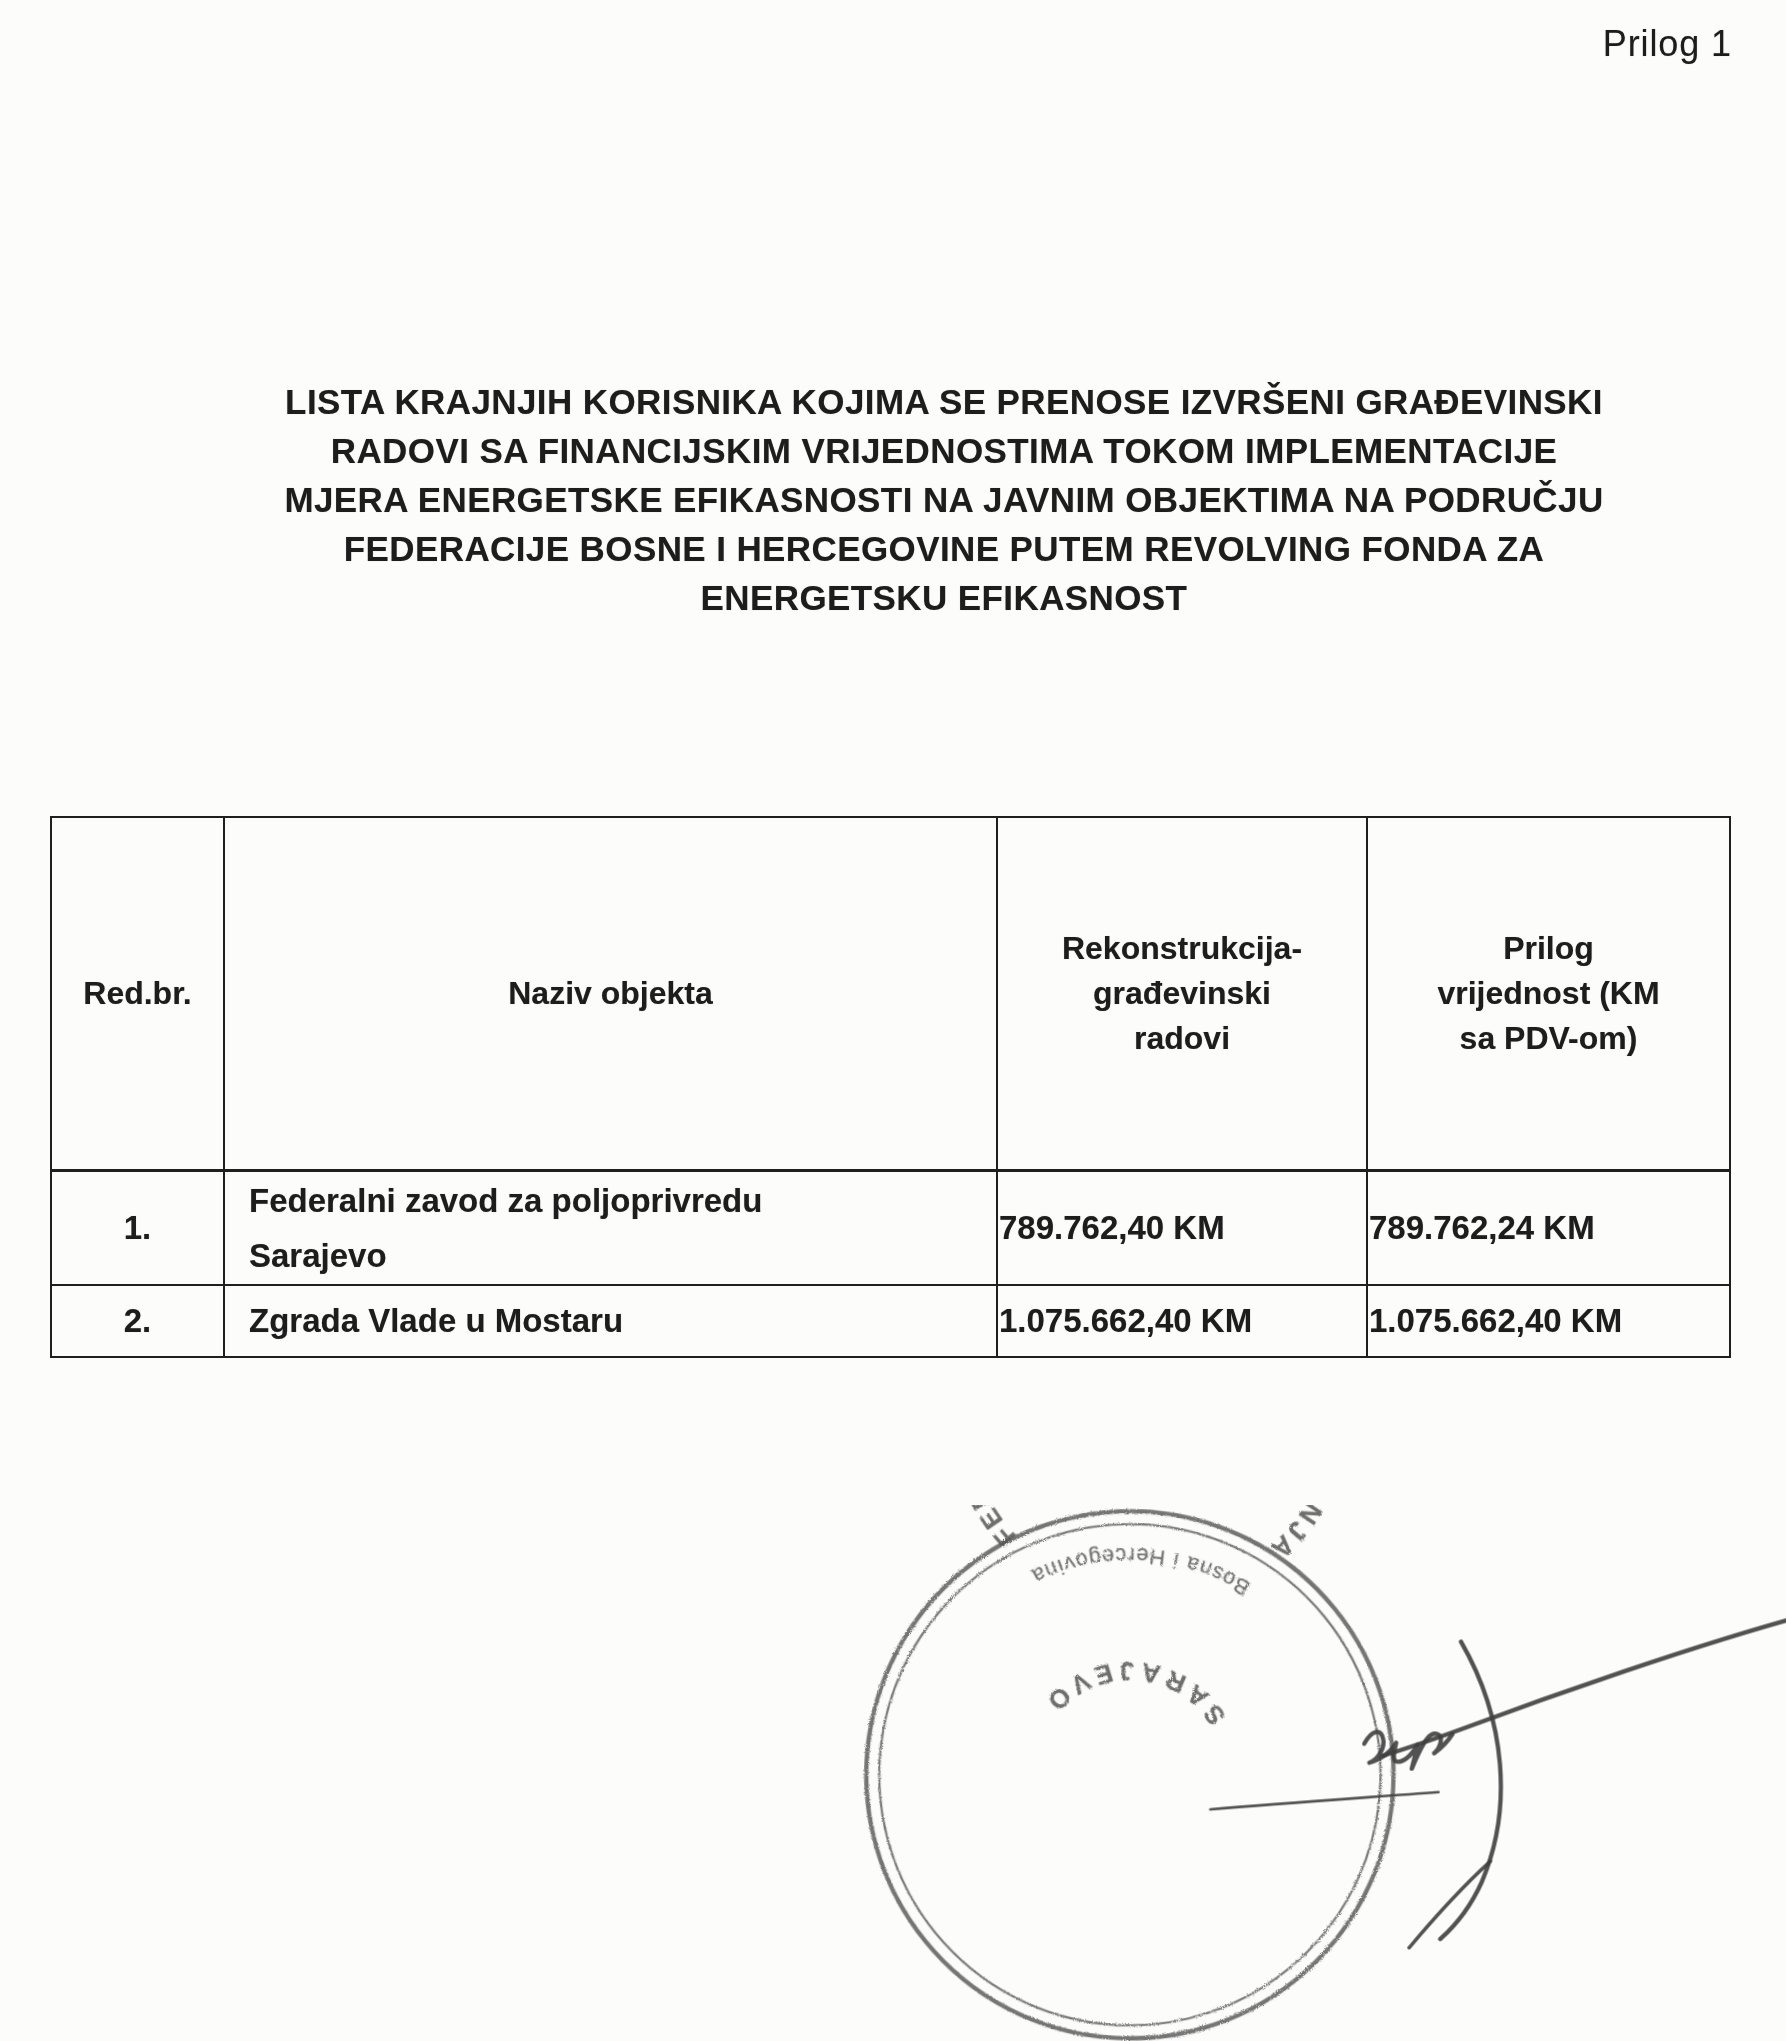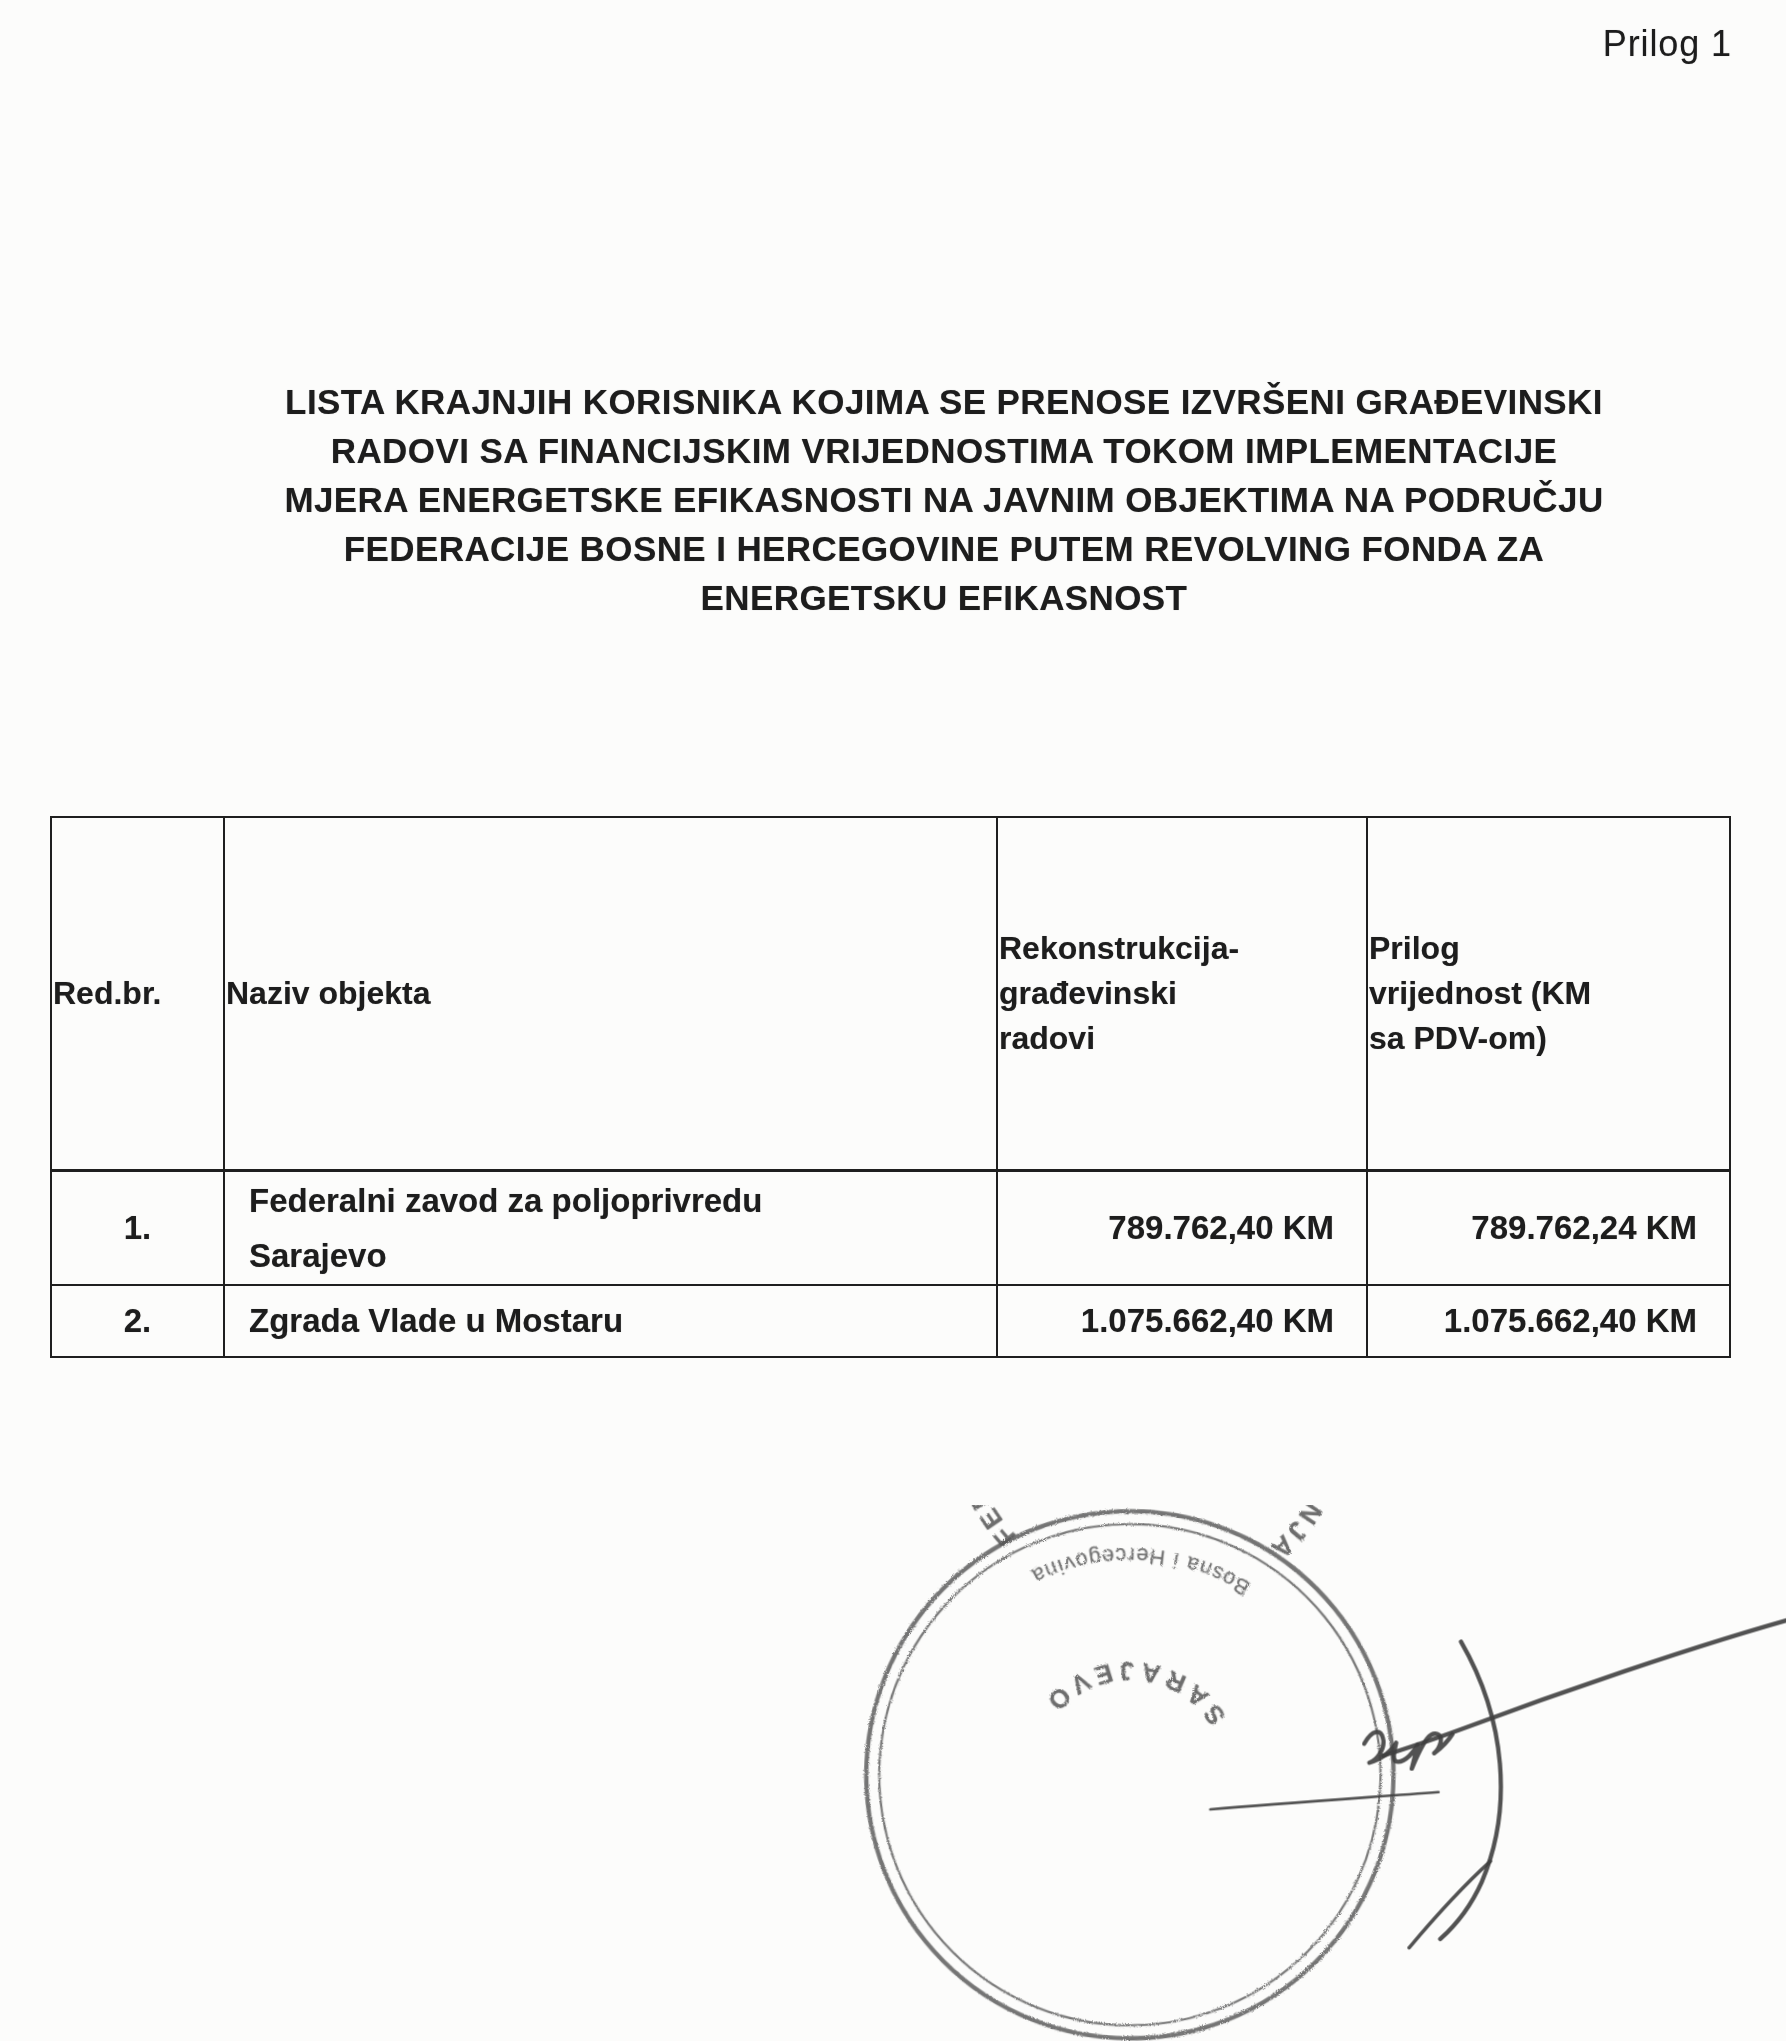--- a/index.html
+++ b/index.html
@@ -36,27 +36,27 @@
     border:2.6px solid #1f1f1f;
     vertical-align:middle;
     overflow:hidden;
   }
   .doc-table thead tr{height:353px}
   .doc-table tr.row-1{height:95px}
   .doc-table tr.row-2{height:72px}
   .doc-table tr.row-total{height:54px}
   .doc-table th{
     font-size:32px;line-height:45px;font-weight:bold;
-    text-align:left;white-space:pre-line;
+    text-align:center;white-space:pre-line;
   }
   .doc-table td{font-size:33px}
   td.cell-num{text-align:center}
   td.cell-name{text-align:left;padding-left:24px}
   td.cell-name .wrap{display:inline-block;max-width:631px;line-height:55px;}
-  td.cell-amount{text-align:right;padding-right:32px;white-space:nowrap}
+  td.cell-amount{text-align:left;padding-right:32px;white-space:nowrap}
   .doc-table tbody tr.row-1 td{border-top-width:3.5px}
   .doc-table tbody tr.row-total td{border-top-width:6px}
   .doc-table tbody tr.row-total td{border-bottom-width:3.5px}
   .stamp-svg{
     position:absolute;left:830px;top:1505px;width:994px;height:537px;
   }
   .st{fill:#585858;opacity:.88;font-family:"Liberation Sans","DejaVu Sans",sans-serif;}
   .stamp-ring{fill:none;stroke:#5c5c5c;opacity:.85;}
   .sig{fill:none;stroke:#3f3f3f;stroke-linecap:round;stroke-linejoin:round;opacity:.9;}
 </style>

